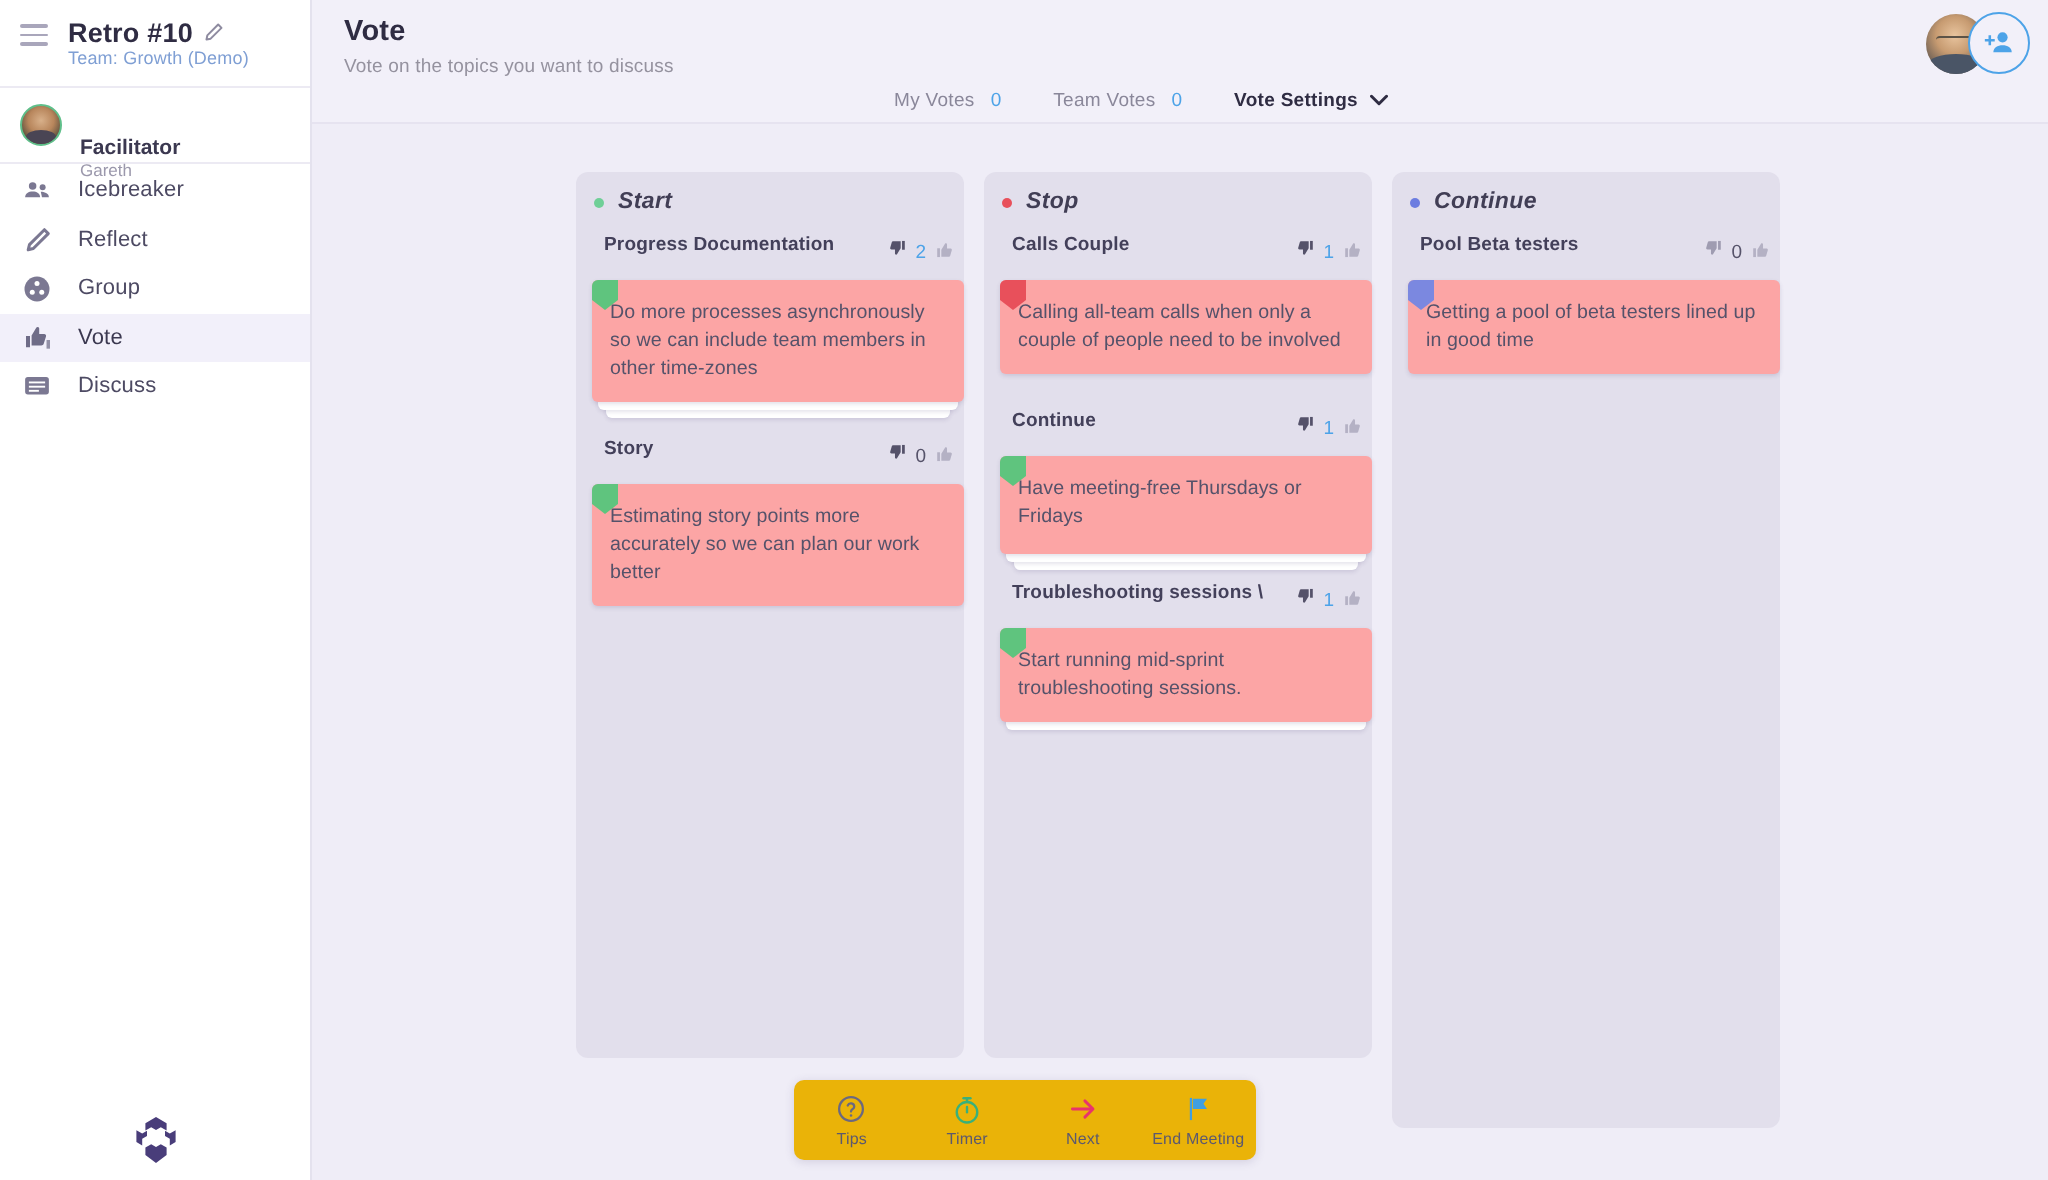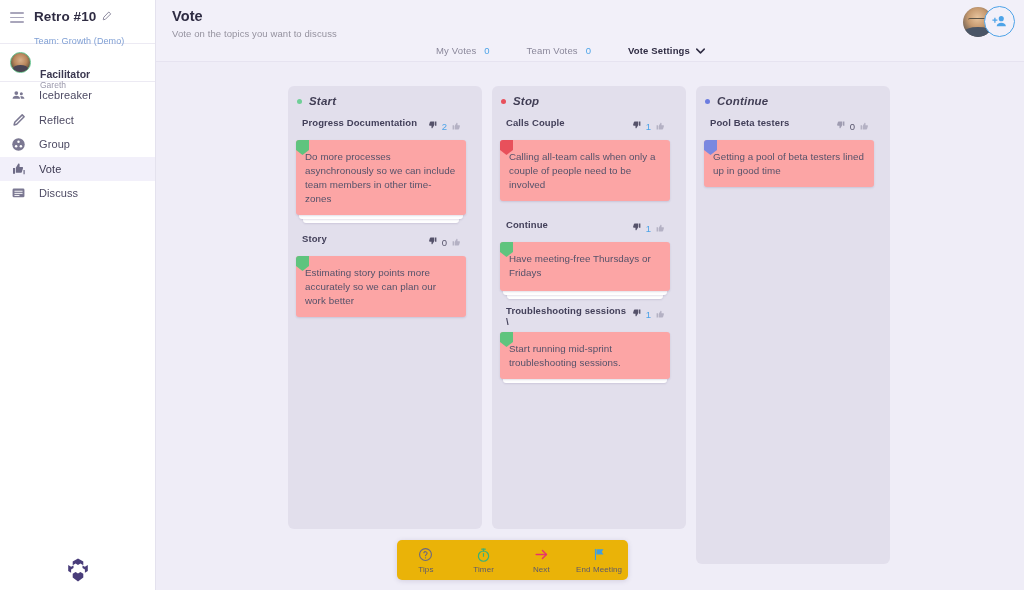--- a/index.html
+++ b/index.html
@@ -20,21 +20,21 @@
     flex: 0 0 156px;
   }
   .sb-top {
     height: 44px; display: flex; align-items: flex-start; padding: 9px 16px 0 10px;
     border-bottom: 1px solid #eceaf3;
   }
   .hamburger { width: 14px; margin-top: 3px; margin-right: 10px; flex: 0 0 14px; }
   .hamburger span { display: block; height: 1.6px; background: #a9a6bb; border-radius: 1px; margin-bottom: 3px; }
   .retro-title { font-size: 13.5px; font-weight: bold; color: #2f2c43; letter-spacing: .1px; line-height: 15px; display:flex; align-items:center; }
   .pencil-sm { margin-left: 6px; display:inline-block; }
-  .retro-team { font-size: 9px; color: #7f9fd4; margin-top: 12px; letter-spacing: .1px; }
+  .retro-team { font-size: 9px; color: #7f9fd4; margin-top: 0; letter-spacing: .1px; }
 
   .sb-fac {
     height: 38px; display: flex; align-items: center; padding: 0 10px;
     border-bottom: 1px solid #eceaf3;
   }
   .fac-avatar {
     width: 21px; height: 21px; border-radius: 50%;
     border: 1.6px solid #5fbf8a;
     background: radial-gradient(circle at 50% 38%, #d8b08a 0%, #b8865c 42%, #6b5842 70%, #3c3a44 100%);
     flex: 0 0 21px; margin-right: 9px; position: relative; overflow: hidden;
@@ -65,22 +65,22 @@
   .main { flex: 1 1 auto; height: 590px; position: relative; background: #efedf7; }
 
   .topbar {
     height: 62px; background: #f2f0f9; border-bottom: 1px solid #e6e3f0;
     position: relative; padding: 7px 0 0 16px;
   }
   .page-title { font-size: 14.5px; font-weight: bold; color: #2f2c43; line-height: 18px; letter-spacing: .1px; }
   .page-sub { font-size: 9.5px; color: #95929f; margin-top: 3px; letter-spacing: .1px; }
 
   .vote-bar {
-    position: absolute; right: 319px; bottom: 5px;
-    display: flex; align-items: center; gap: 15px;
+    position: absolute; right: 330px; bottom: 5px;
+    display: flex; align-items: center; gap: 4px;
   }
   .vb-item { display: flex; align-items: center; font-size: 9.5px; margin-right: 22px; }
   .vb-label { color: #8a879a; letter-spacing: .15px; }
   .vb-count { color: #4da3e8; margin-left: 8px; font-size: 9.5px; }
   .vb-settings { display: flex; align-items: center; font-size: 9.5px; font-weight: bold; color: #2f2c43; letter-spacing: .15px; cursor: pointer; }
   .chev { margin-left: 6px; }
 
   .topright {
     position: absolute; right: 9px; top: 6px; display: flex; align-items: center;
   }
@@ -101,21 +101,21 @@
     width: 31px; height: 31px; border-radius: 50%;
     background: #f2f0f9; border: 1.6px solid #4da3e8;
     display: flex; align-items: center; justify-content: center;
     position: relative; z-index: 2; cursor: pointer;
   }
 
   
   .board { position: relative; padding: 22px 0 0 0; height: 528px; }
   .column {
     position: absolute; top: 24px; width: 194px;
-    background: #e2dfec; border-radius: 6px; padding: 9px 16px 8px 8px;
+    background: #e2dfec; border-radius: 6px; padding: 9px 0 8px 8px;
   }
   .col-start    { left: 132px; height: 443px; }
   .col-stop     { left: 336px; height: 443px; }
   .col-continue { left: 540px; height: 478px; }
 
   .col-head { display: flex; align-items: center; margin-bottom: 10px; padding-left: 1px; }
   .col-dot { width: 5px; height: 5px; border-radius: 50%; margin-right: 7px; flex: 0 0 5px; }
   .col-name { font-size: 11.5px; font-weight: bold; font-style: italic; color: #413e55; letter-spacing: .2px; }
 
   .group { margin-bottom: 14px; position: relative; }

